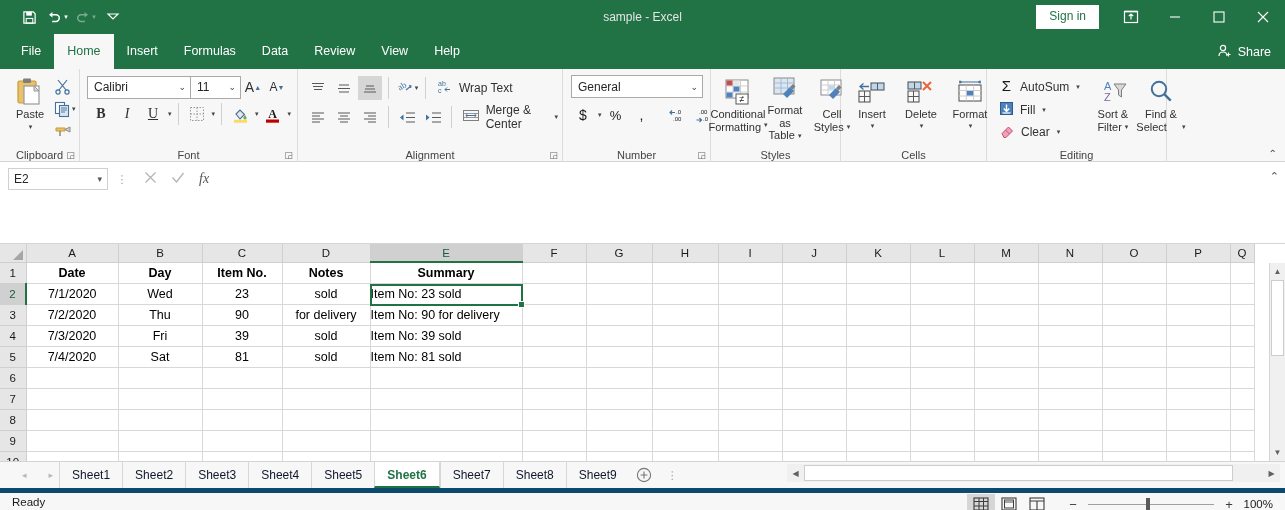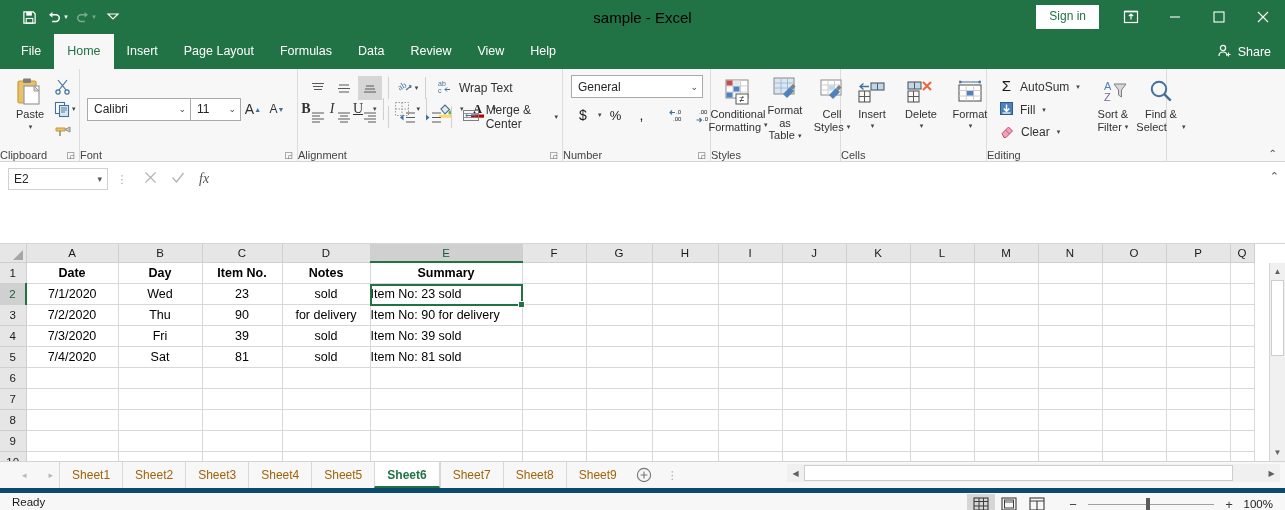--- a/index.html
+++ b/index.html
@@ -21,21 +21,21 @@
   }
   .qat { display: flex; align-items: center; gap: 2px; padding-left: 16px; }
   .qat-btn {
     width: 26px; height: 24px; display: flex; align-items: center; justify-content: center;
     color: #fff;
   }
   .qat-btn.dim { color: #79ab92; }
   .qat-btn svg { display: block; }
   .title-center {
     position: absolute; left: 0; right: 0; text-align: center;
-    color: #000000; font-size: 15px; pointer-events: none;
+    color: #e5e5e5; font-size: 12px; pointer-events: none;
   }
   .win-right {
     position: absolute; right: 0; top: 0; height: 34px;
     display: flex; align-items: center;
   }
   .signin {
     background: #fff; color: #217346; font-size: 12px;
     padding: 4px 13px; margin-right: 10px; line-height: 1.3;
   }
   .ribbon-display, .wbtn {
@@ -65,21 +65,21 @@
 
   
   .ribbon {
     position: absolute; top: 69px; left: 0; width: 1285px; height: 93px;
     background: #f7f7f7; border-bottom: 1px solid #d4d4d4;
     display: flex;
   }
   .rgroup { position: relative; height: 93px; border-right: 1px solid #dcdcdc; }
   .rgroup:last-child { border-right: none; }
   .glabel {
-    position: absolute; bottom: 1px; left: 0; right: 0; text-align: left;
+    position: absolute; bottom: 1px; left: 0; right: 0; text-align: center;
     font-size: 11px; color: #444;
   }
   .glaunch {
     position: absolute; bottom: 2px; right: 4px; font-size: 9px; color: #666;
   }
   .gbody { display: flex; padding-top: 5px; height: 74px; }
 
   
   .bigbtn {
     display: flex; flex-direction: column; align-items: center; justify-content: flex-start;
@@ -208,21 +208,21 @@
   
   .sheetbar {
     position: absolute; top: 461px; left: 0; width: 1285px; height: 27px;
     background: #f7f7f7; border-top: 1px solid #d4d4d4;
     display: flex; align-items: center;
   }
   .nav-arrows { display: flex; align-items: center; padding: 0 6px 0 22px; gap: 22px; }
   .nav-arrows span { color: #b8b8b8; font-size: 9px; }
   .stab {
     padding: 0 12px; height: 26px; line-height: 26px;
-    font-size: 12px; color: #a16207; border-left: 1px solid #d8d8d8;
+    font-size: 12px; color: #0f172a; border-left: 1px solid #d8d8d8;
     white-space: nowrap;
   }
   .stab:last-of-type { border-right: 1px solid #d8d8d8; }
   .stab.active {
     background: #fff; color: #217346; font-weight: bold;
     border-bottom: 2px solid #217346; border-left: 1px solid #d8d8d8;
     border-right: 1px solid #d8d8d8;
   }
   .addsheet {
     width: 30px; height: 26px; display: flex; align-items: center; justify-content: center;
@@ -326,21 +326,20 @@
           </svg>
       </div>
     </div>
   </div>
 
   <div class="tabstrip">
     <div style="width:8px"></div>
     <div class="tab">File</div>
     <div class="tab active">Home</div>
     <div class="tab">Insert</div>
-    <div class="tab">Page Layout</div>
     <div class="tab">Formulas</div>
     <div class="tab">Data</div>
     <div class="tab">Review</div>
     <div class="tab">View</div>
     <div class="tab">Help</div>
     <div class="share">
       <span>
         <svg width="16" height="15" viewBox="0 0 16 15">
             <circle cx="6" cy="5" r="2.6" fill="none" stroke="#fff" stroke-width="1.2"></circle>
             <path d="M2 13c0-2.4 1.8-4 4-4s4 1.6 4 4" fill="none" stroke="#fff" stroke-width="1.2"></path>
@@ -390,21 +389,21 @@
                 <path d="M6 7v5" stroke="#7f7f7f" stroke-width="1.4"></path>
               </svg>
           </div>
         </div>
       </div>
       <div class="glabel">Clipboard</div>
       <div class="glaunch">◲</div>
     </div>
 
     <div class="rgroup" style="width:218px">
-      <div class="gbody" style="flex-direction:row;gap:3px;padding-left:7px;padding-top:6px">
+      <div class="gbody" style="flex-direction:column;gap:3px;padding-left:7px;padding-top:6px">
         <div style="display:flex;align-items:center;gap:0">
           <div class="combo" style="width:104px">
             <span class="cv">Calibri</span>
             <span class="cd">⌄</span>
           </div>
           <div class="combo" style="width:50px;border-left:none">
             <span class="cv">11</span>
             <span class="cd">⌄</span>
           </div>
           <div class="sbtn" style="width:22px">

